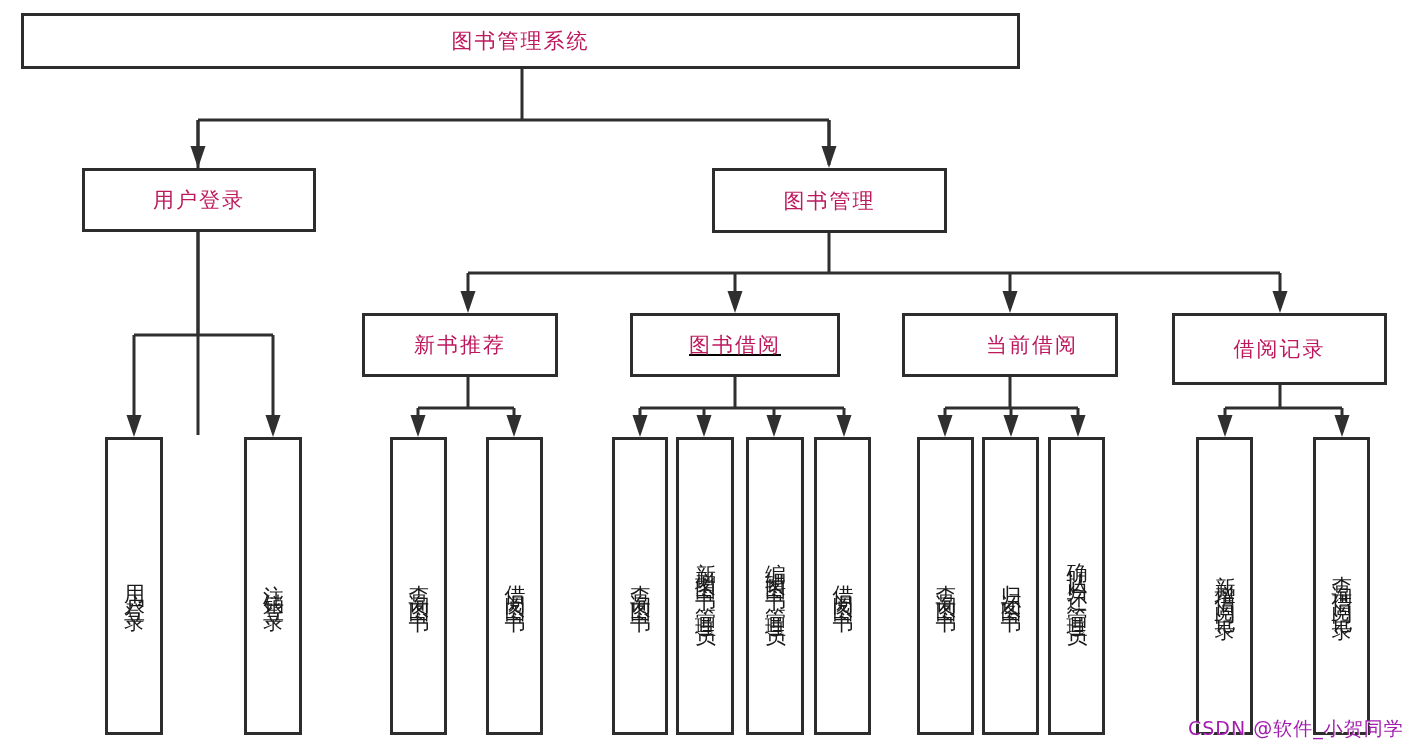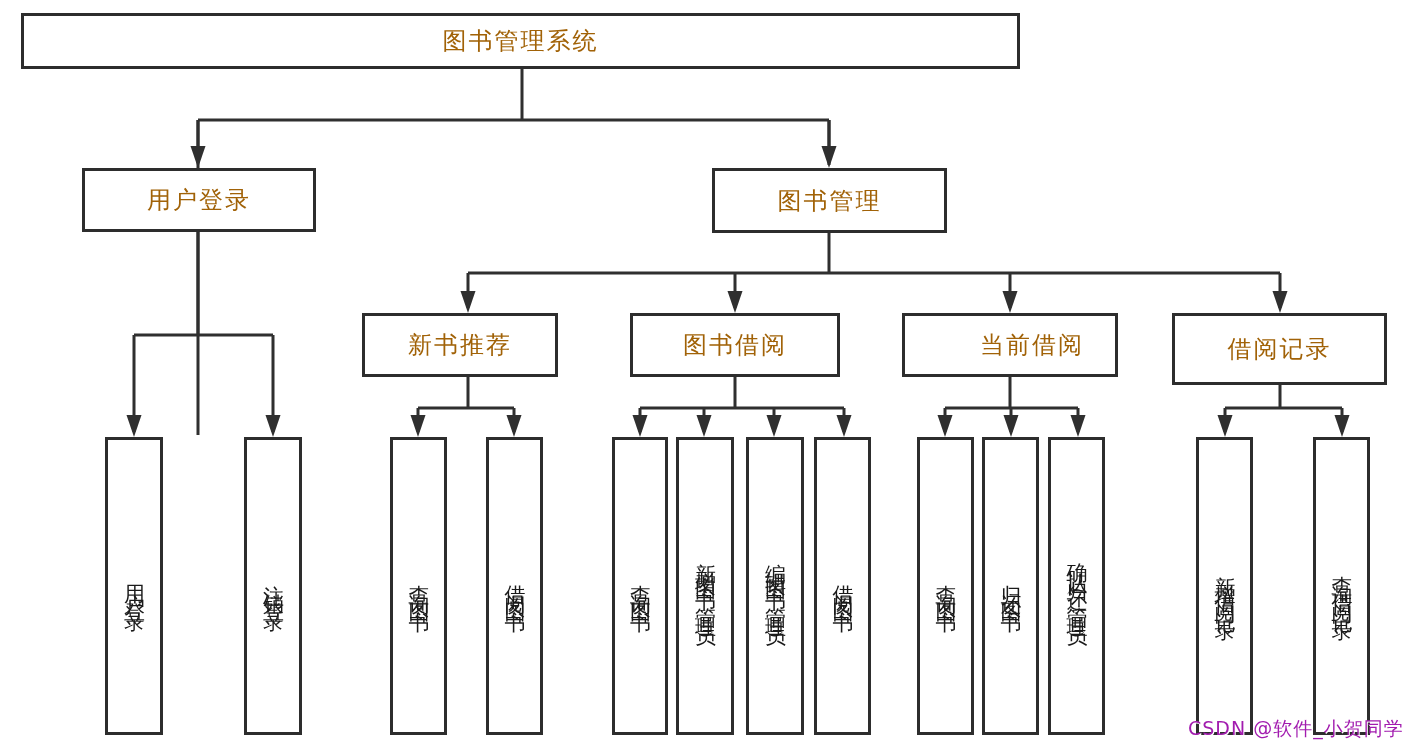--- a/index.html
+++ b/index.html
@@ -25,22 +25,22 @@
   .box {
     position: absolute;
     box-sizing: border-box;
     background: #ffffff;
     border: 3px solid #2d2d2d;
     display: flex;
     align-items: center;
     justify-content: center;
   }
   .hlabel {
-    font-size: 24px;
-    color: #a16207;
+    font-size: 21px;
+    color: #be185d;
     letter-spacing: 2px;
     white-space: nowrap;
   }
   .vlabel {
     writing-mode: vertical-rl;
     text-orientation: mixed;
     font-size: 21px;
     color: #1a1a1a;
     letter-spacing: 9px;
     line-height: 1;
@@ -104,21 +104,21 @@
   <div class="box" style="left:82px; top:168px; width:234px; height:64px;">
     <span class="hlabel">用户登录</span>
   </div>
   <div class="box" style="left:712px; top:168px; width:235px; height:65px;">
     <span class="hlabel">图书管理</span>
   </div>
 
   <div class="box" style="left:362px; top:313px; width:196px; height:64px;">
     <span class="hlabel">新书推荐</span>
   </div>
-  <div class="box" style="left:630px; top:313px; width:210px; height:64px;">
+  <div class="box" style="left:630px; top:313px; width:210px; height:64px;text-decoration:underline;">
     <span class="hlabel">图书借阅</span>
   </div>
   <div class="box" style="left:902px; top:313px; width:216px; height:64px;padding-left:44px;">
     <span class="hlabel">当前借阅</span>
   </div>
   <div class="box" style="left:1172px; top:313px; width:215px; height:72px;">
     <span class="hlabel">借阅记录</span>
   </div>
 
   <div class="box" style="left:105px; top:437px; width:58px; height:298px;">

